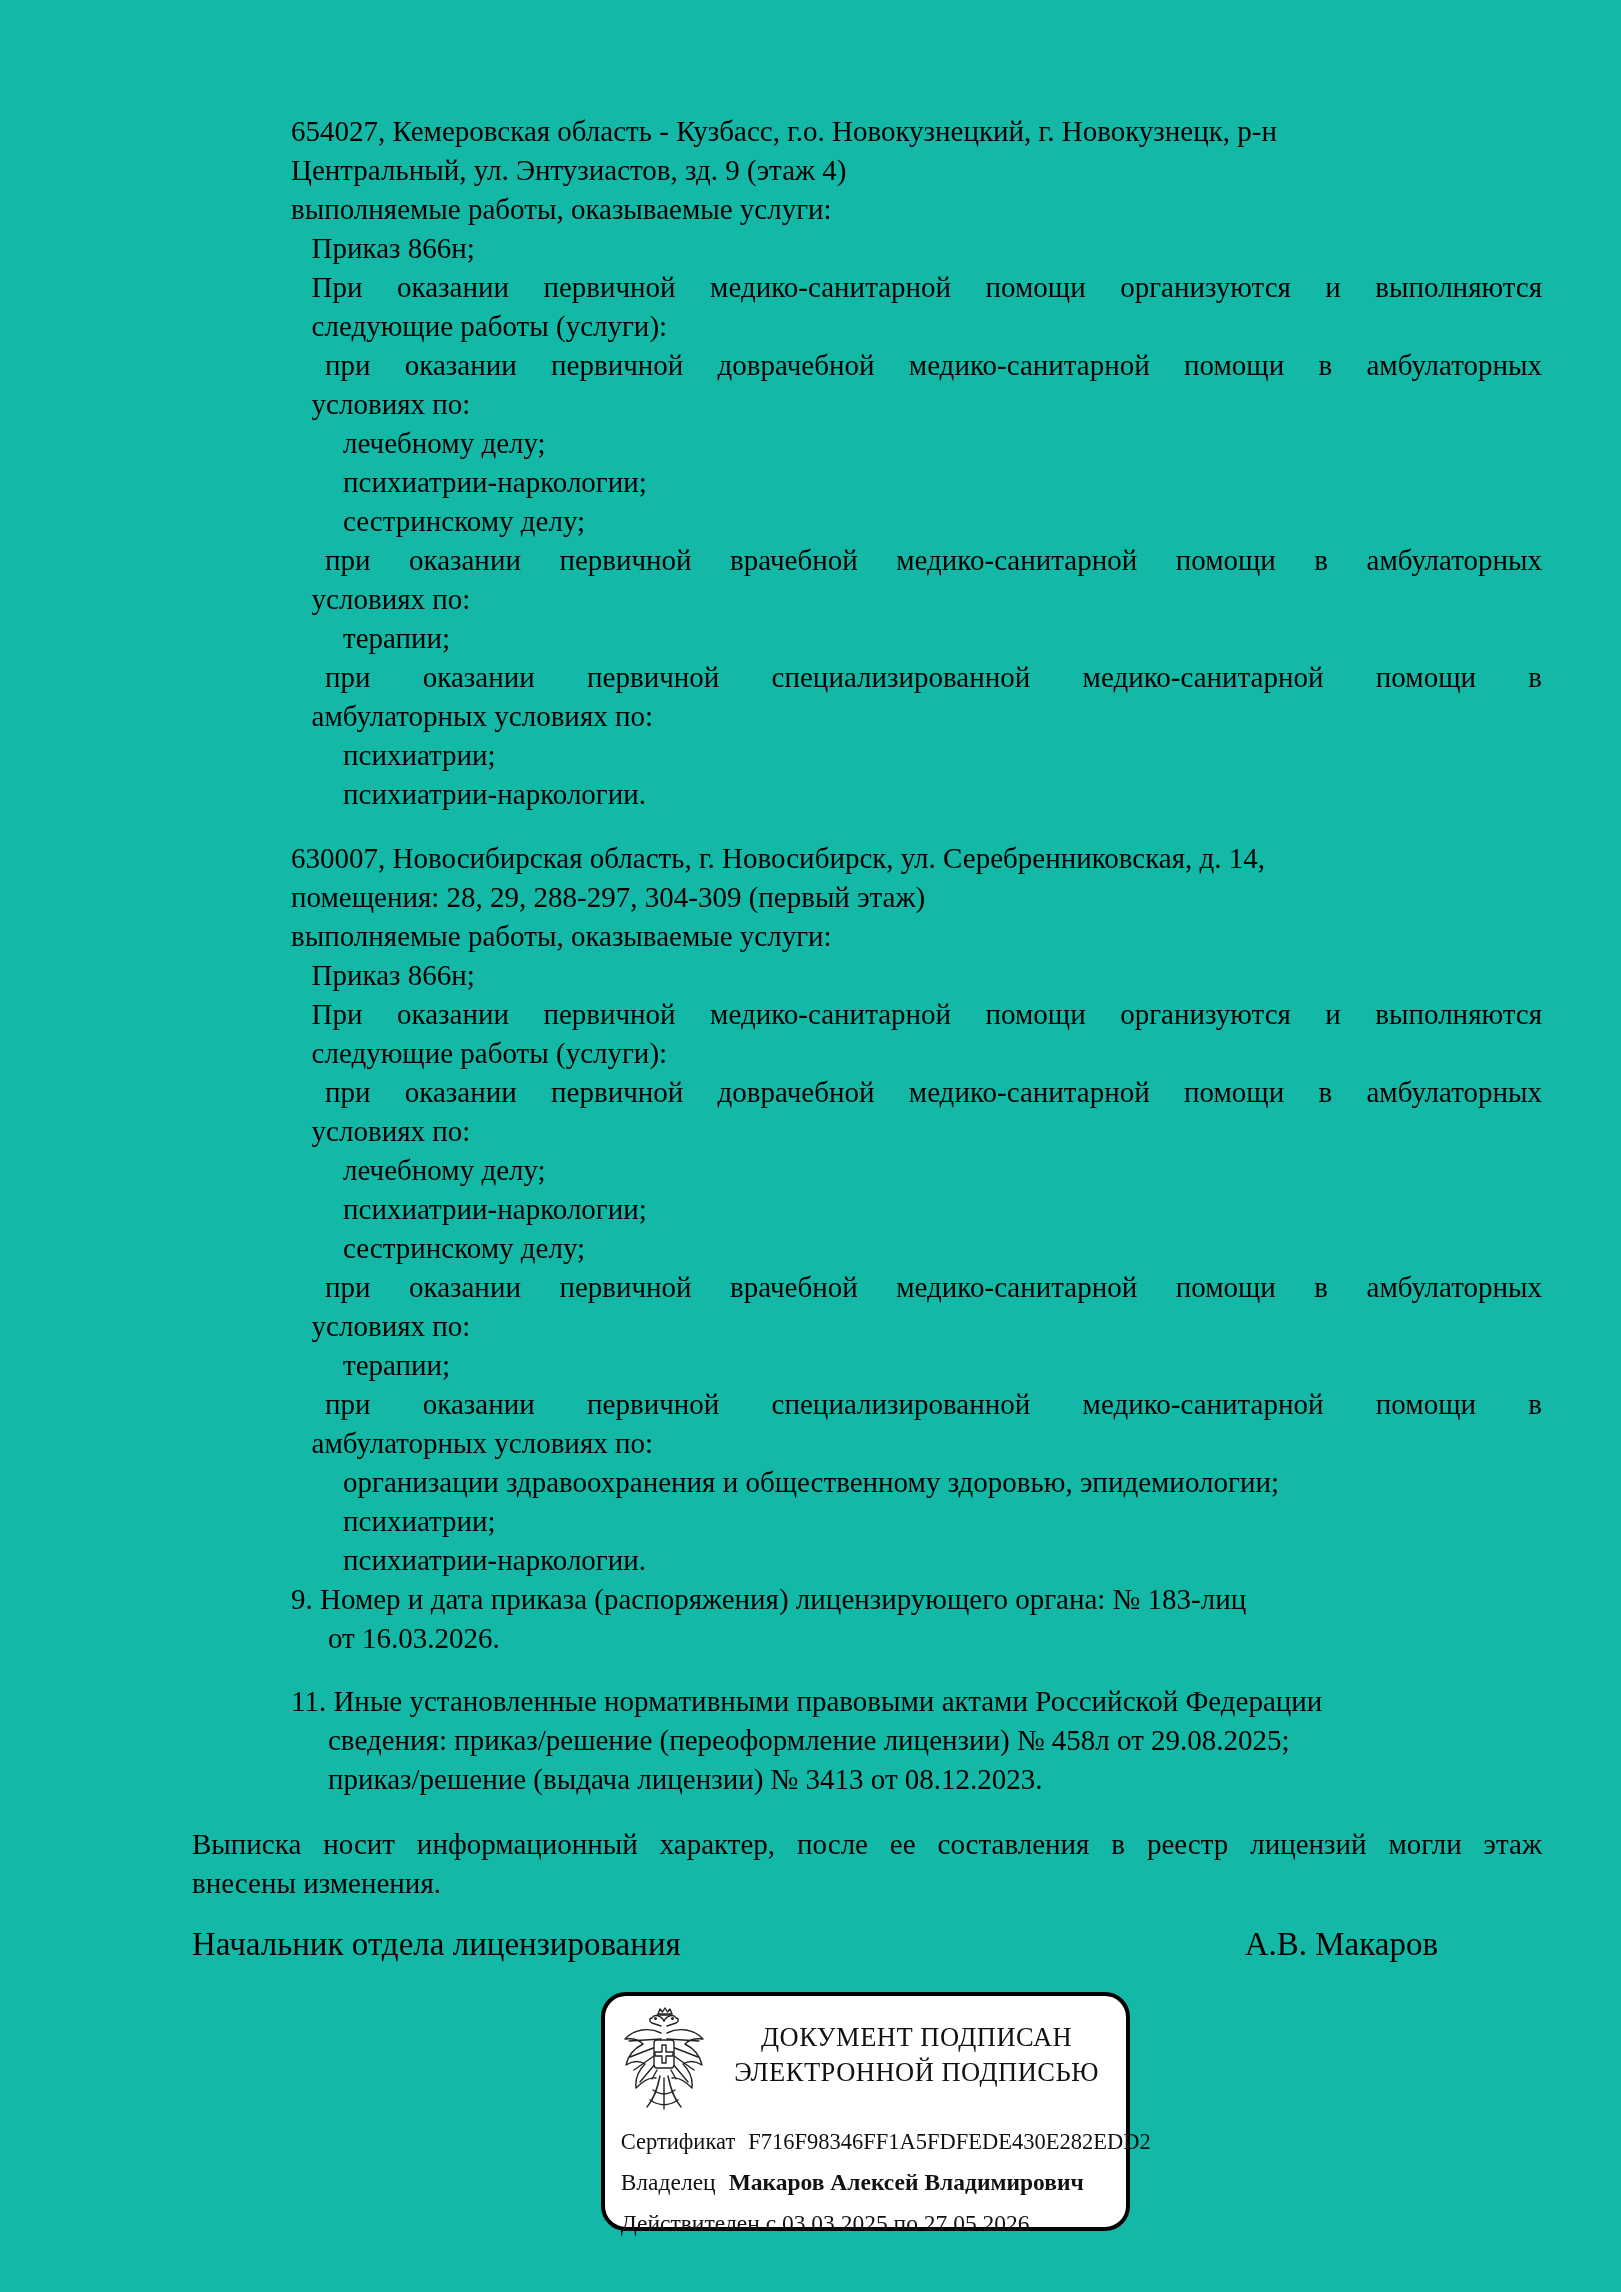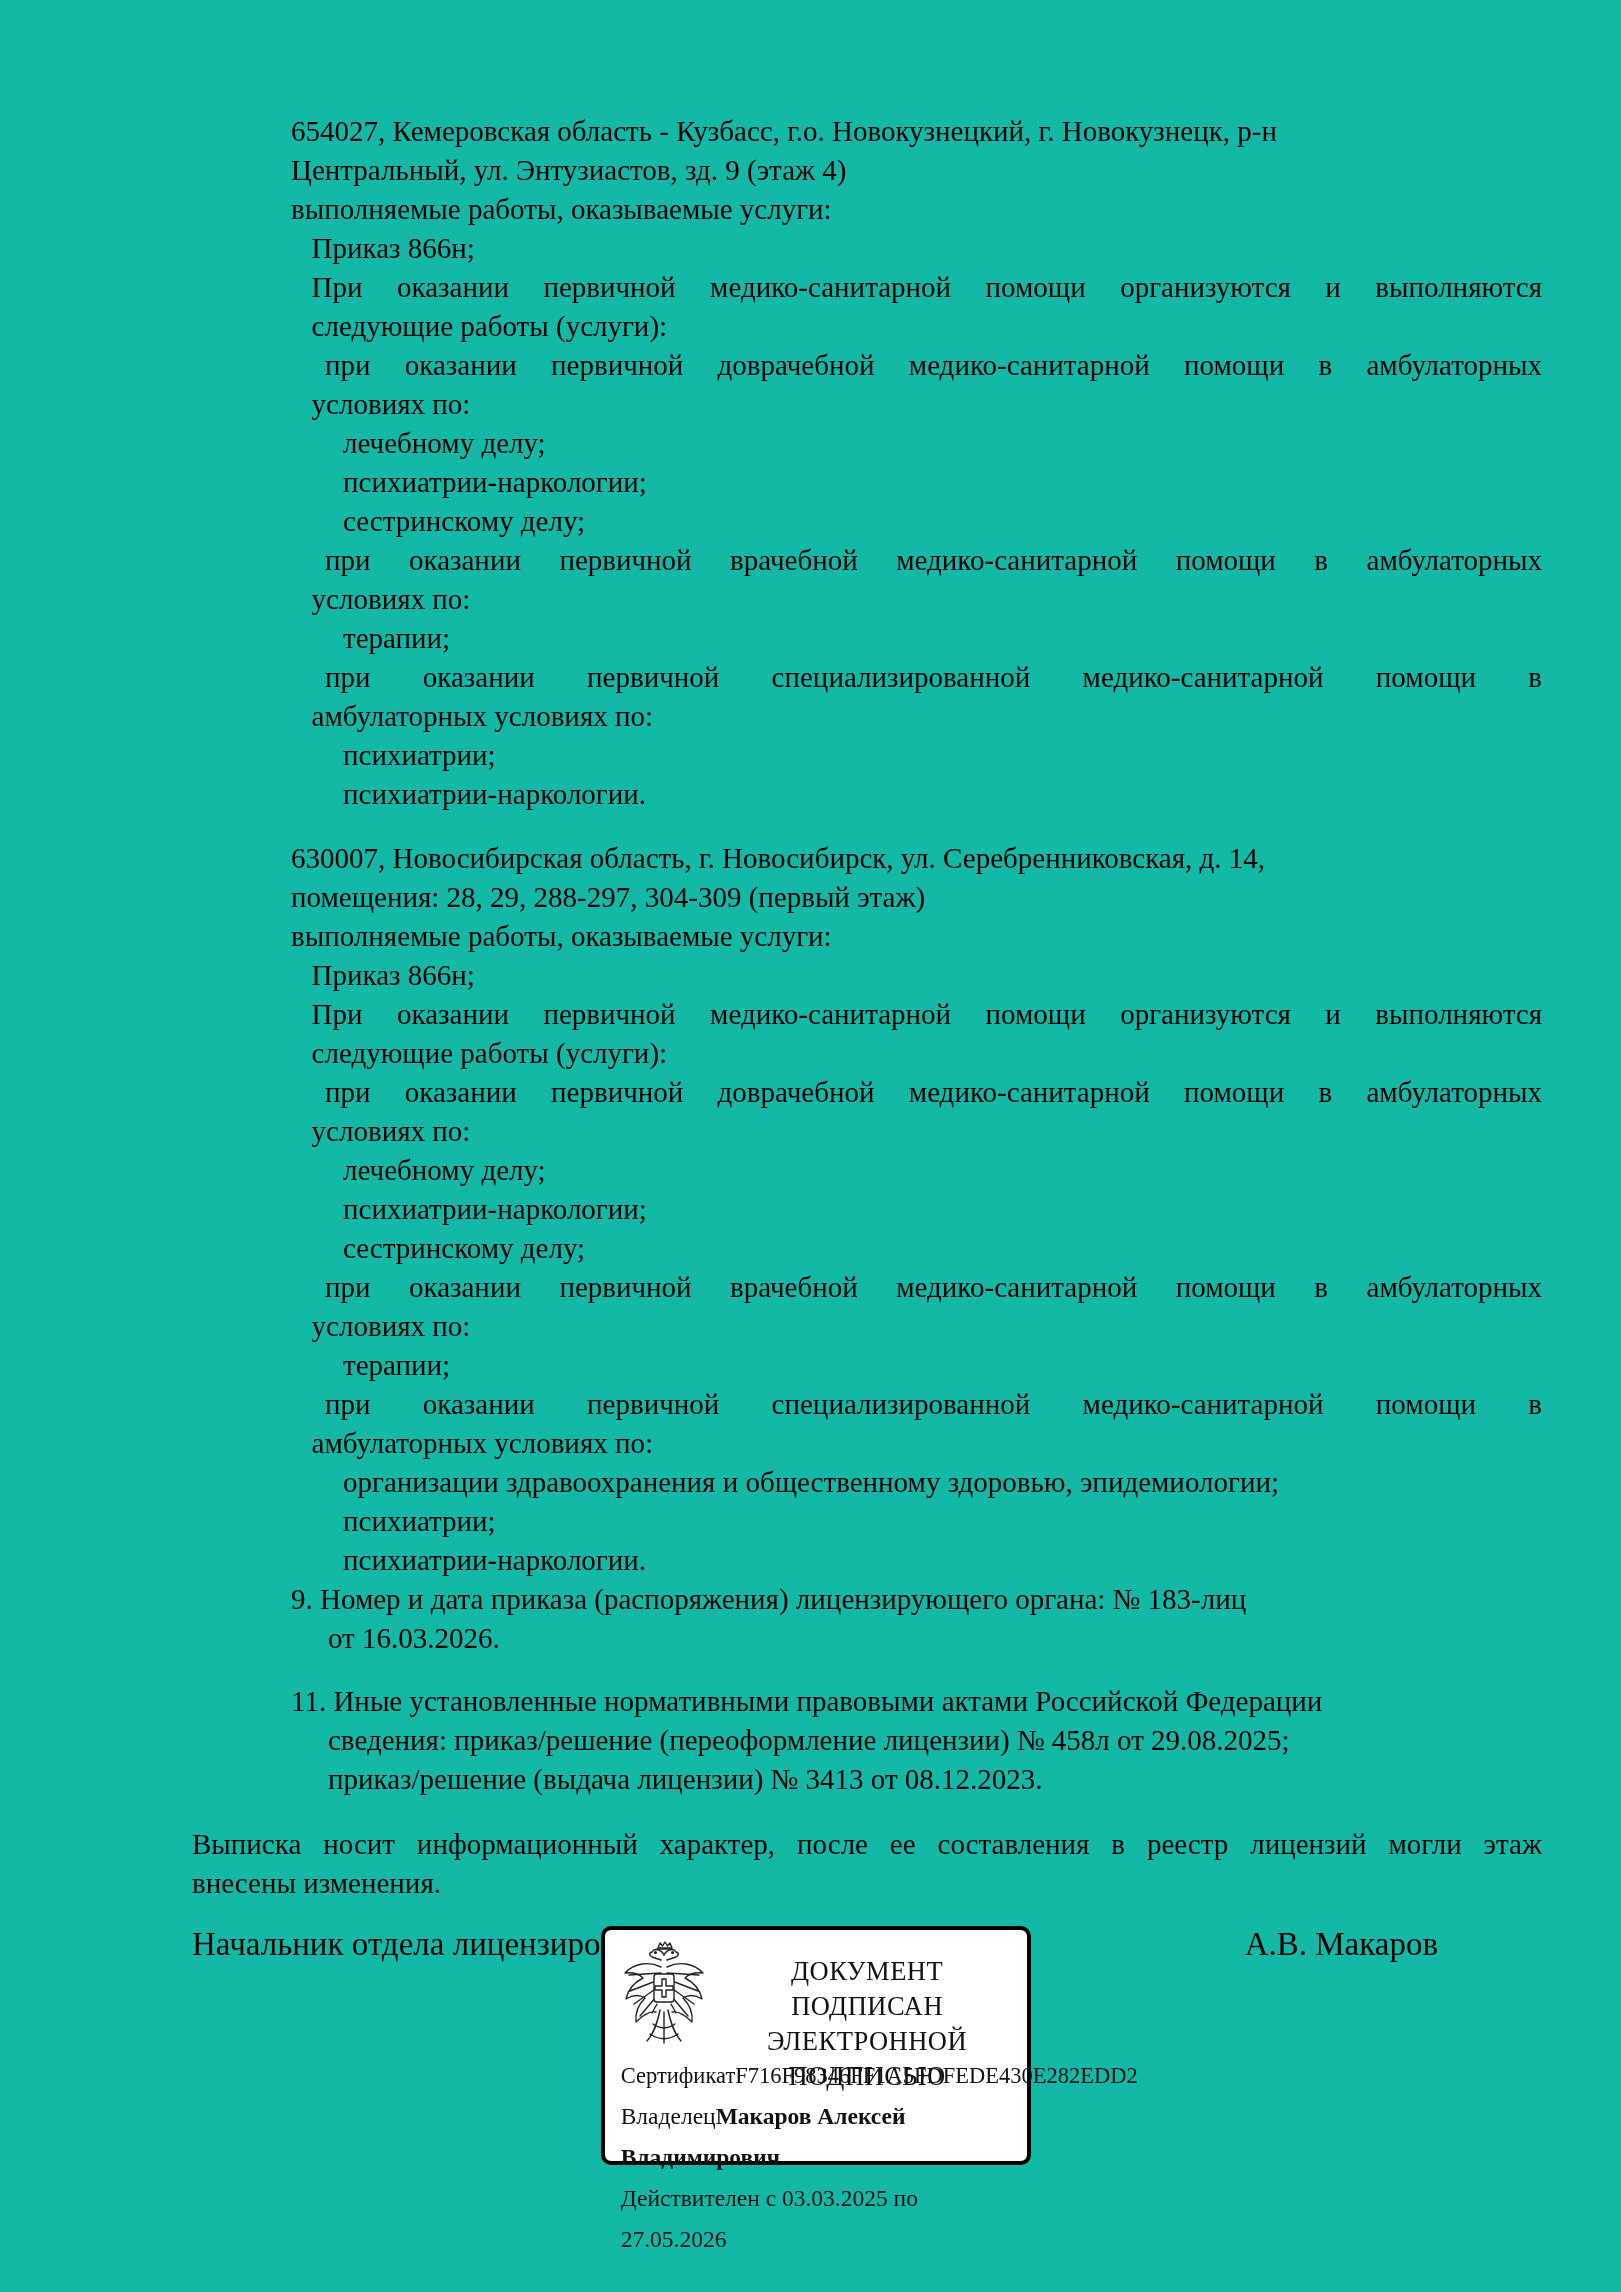--- a/index.html
+++ b/index.html
@@ -31,32 +31,32 @@
   .cont{padding-left:37px;}
   .just{text-align:justify;text-align-last:justify;}
   
   .sigrow{
     position:absolute;left:192px;top:1923px;width:1246px;
     display:flex;justify-content:space-between;align-items:center;
     font-size:33px;line-height:43px;
   }
   
   .stamp{
-    position:absolute;left:601px;top:1926px;width:430px;height:239px;
-    border:4.9px solid #000;border-radius:10px;
+    position:absolute;left:601px;top:1992px;width:529px;height:239px;
+    border:4.9px solid #000;border-radius:25px;
     box-sizing:border-box;background:#fff;
   }
   .stamp-emblem{position:absolute;left:13.7px;top:9.8px;width:90px;height:112px;}
   .stamp-title{
     position:absolute;left:110px;right:7.8px;top:23.5px;
     text-align:center;font-size:26.5px;line-height:35px;color:#111;
     letter-spacing:0.5px;
   }
   .stamp-lines{position:absolute;left:15.7px;right:9.8px;top:125px;font-size:23.5px;line-height:41px;color:#111;}
-  .srow .lbl{margin-right:0;}
+  .srow .lbl{margin-right:13px;}
   .srow-cert{font-size:22.5px;}
   .srow b{font-weight:bold;}
 </style>
 </head>
 <body>
 
 <div class="page">
 
   <div class="tblock blk-kem">
       <div class="ln ind-0">654027, Кемеровская область - Кузбасс, г.о. Новокузнецкий, г. Новокузнецк, р-н</div>

